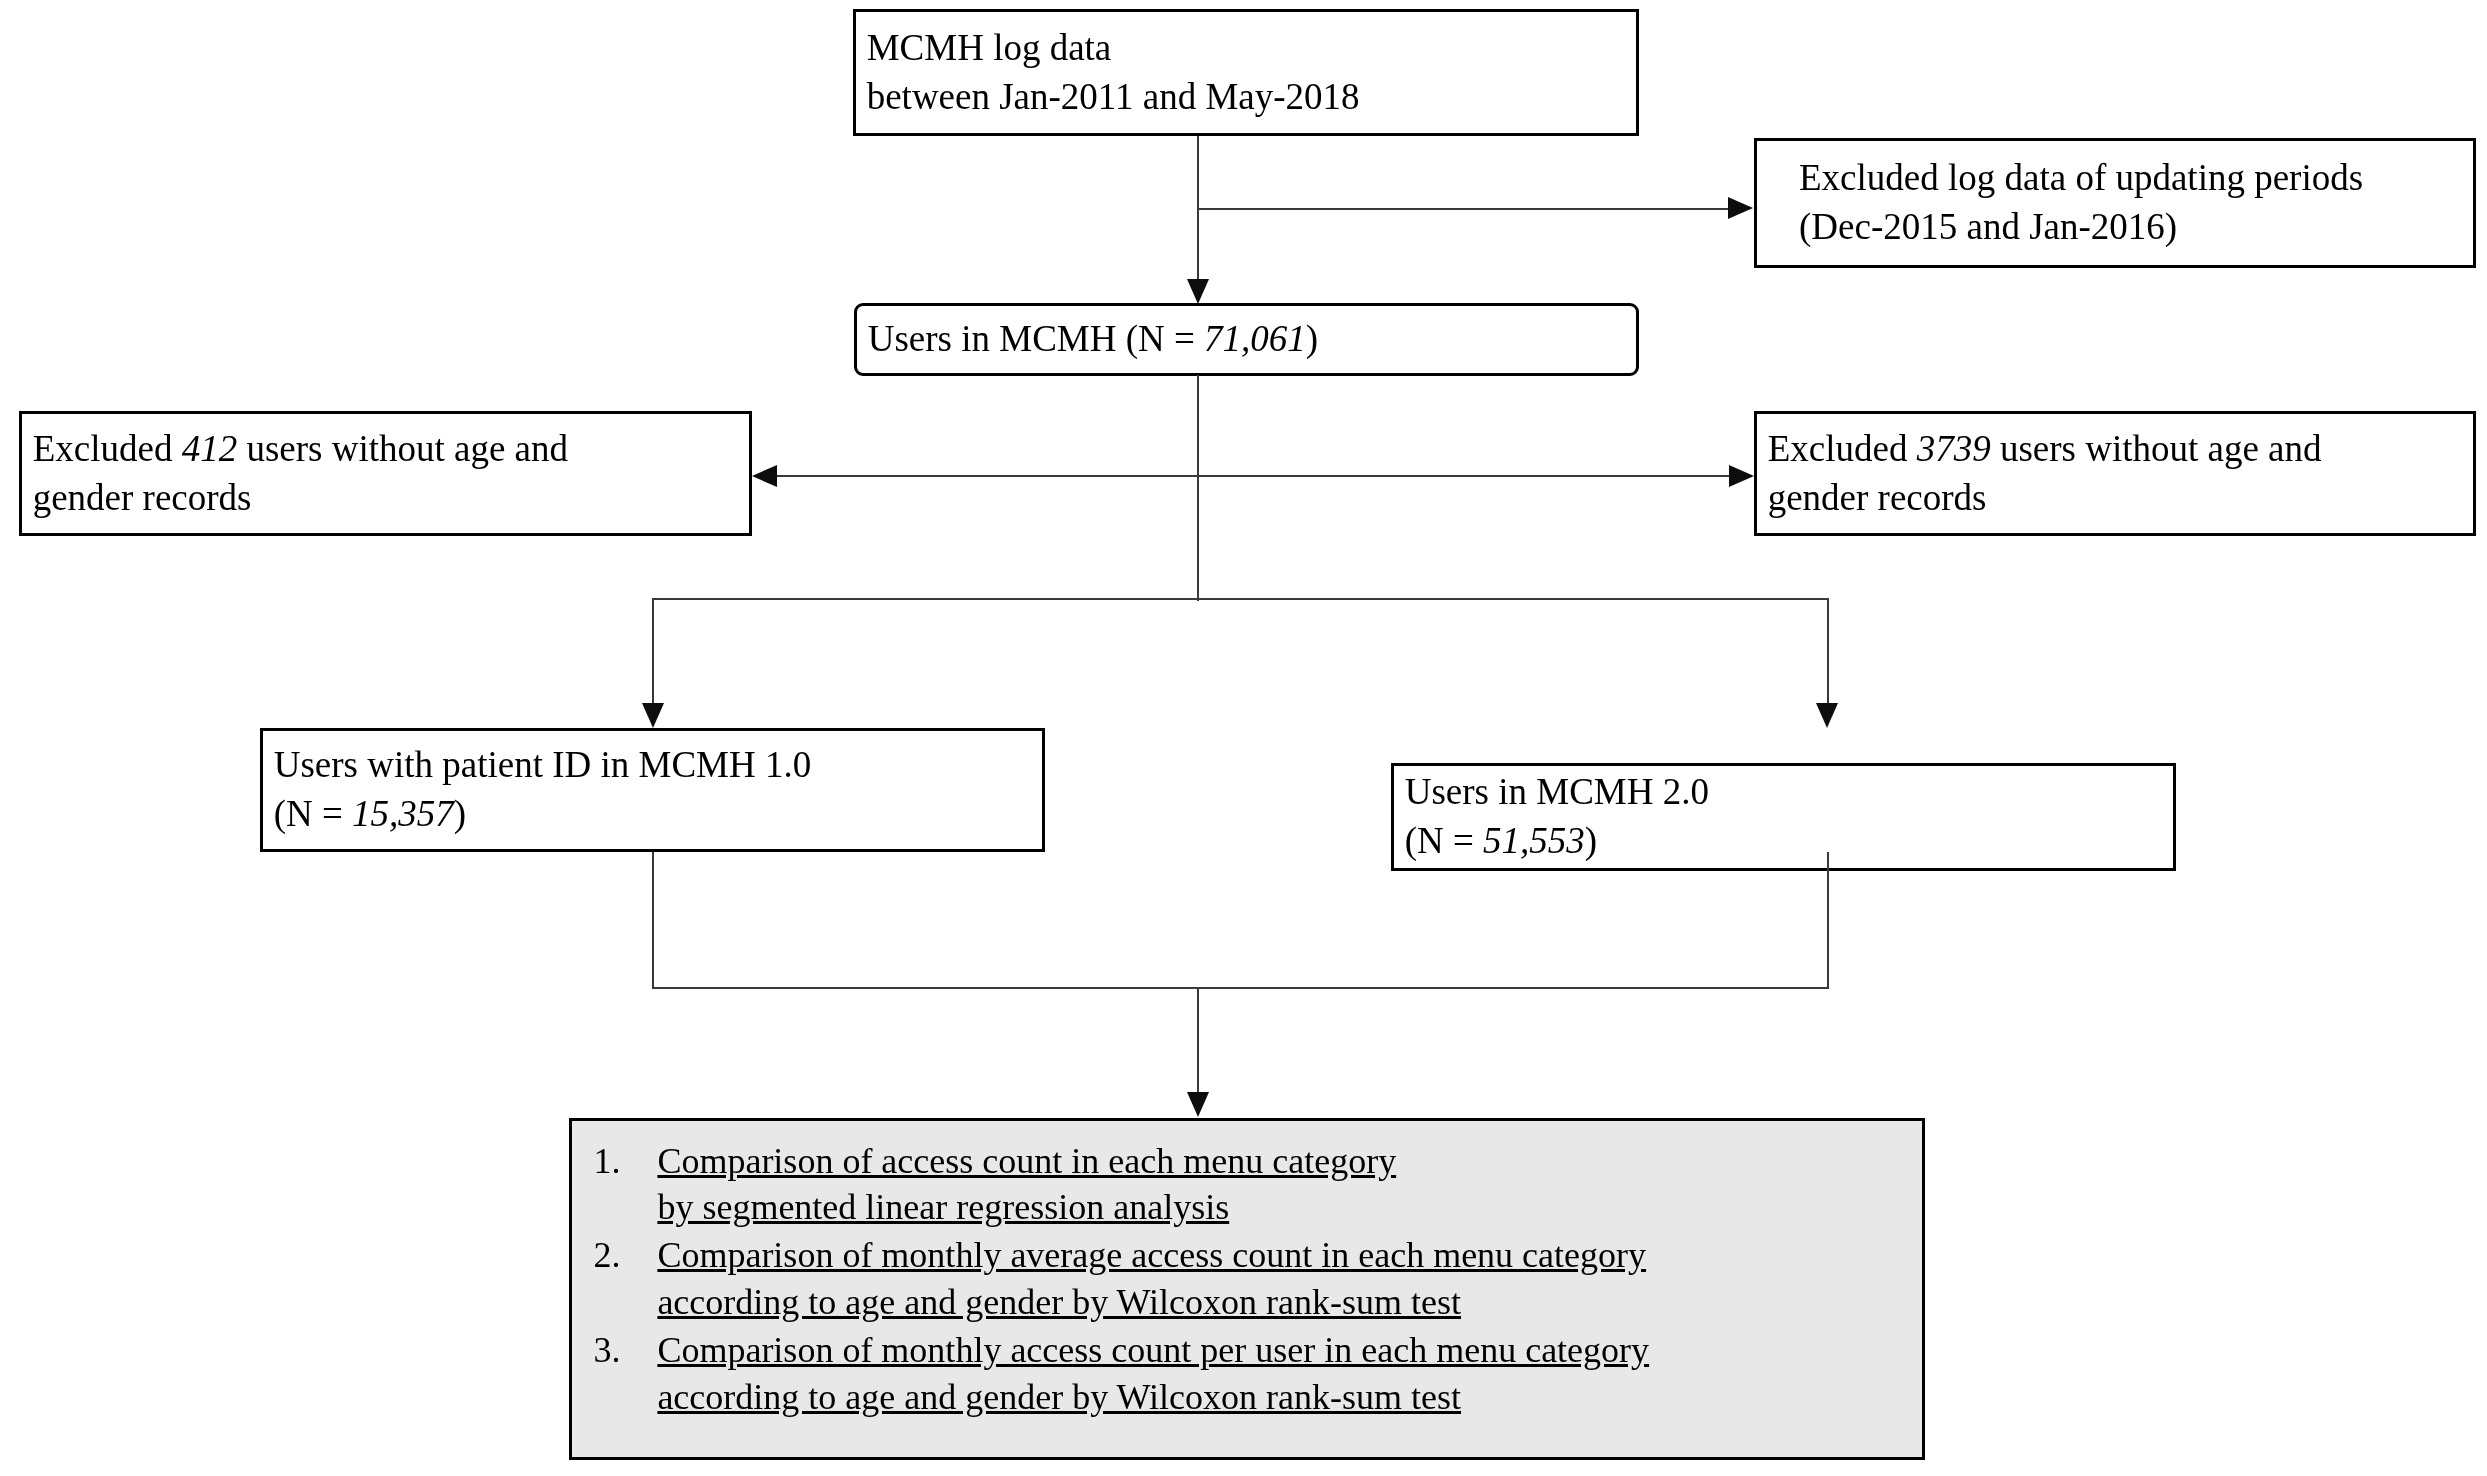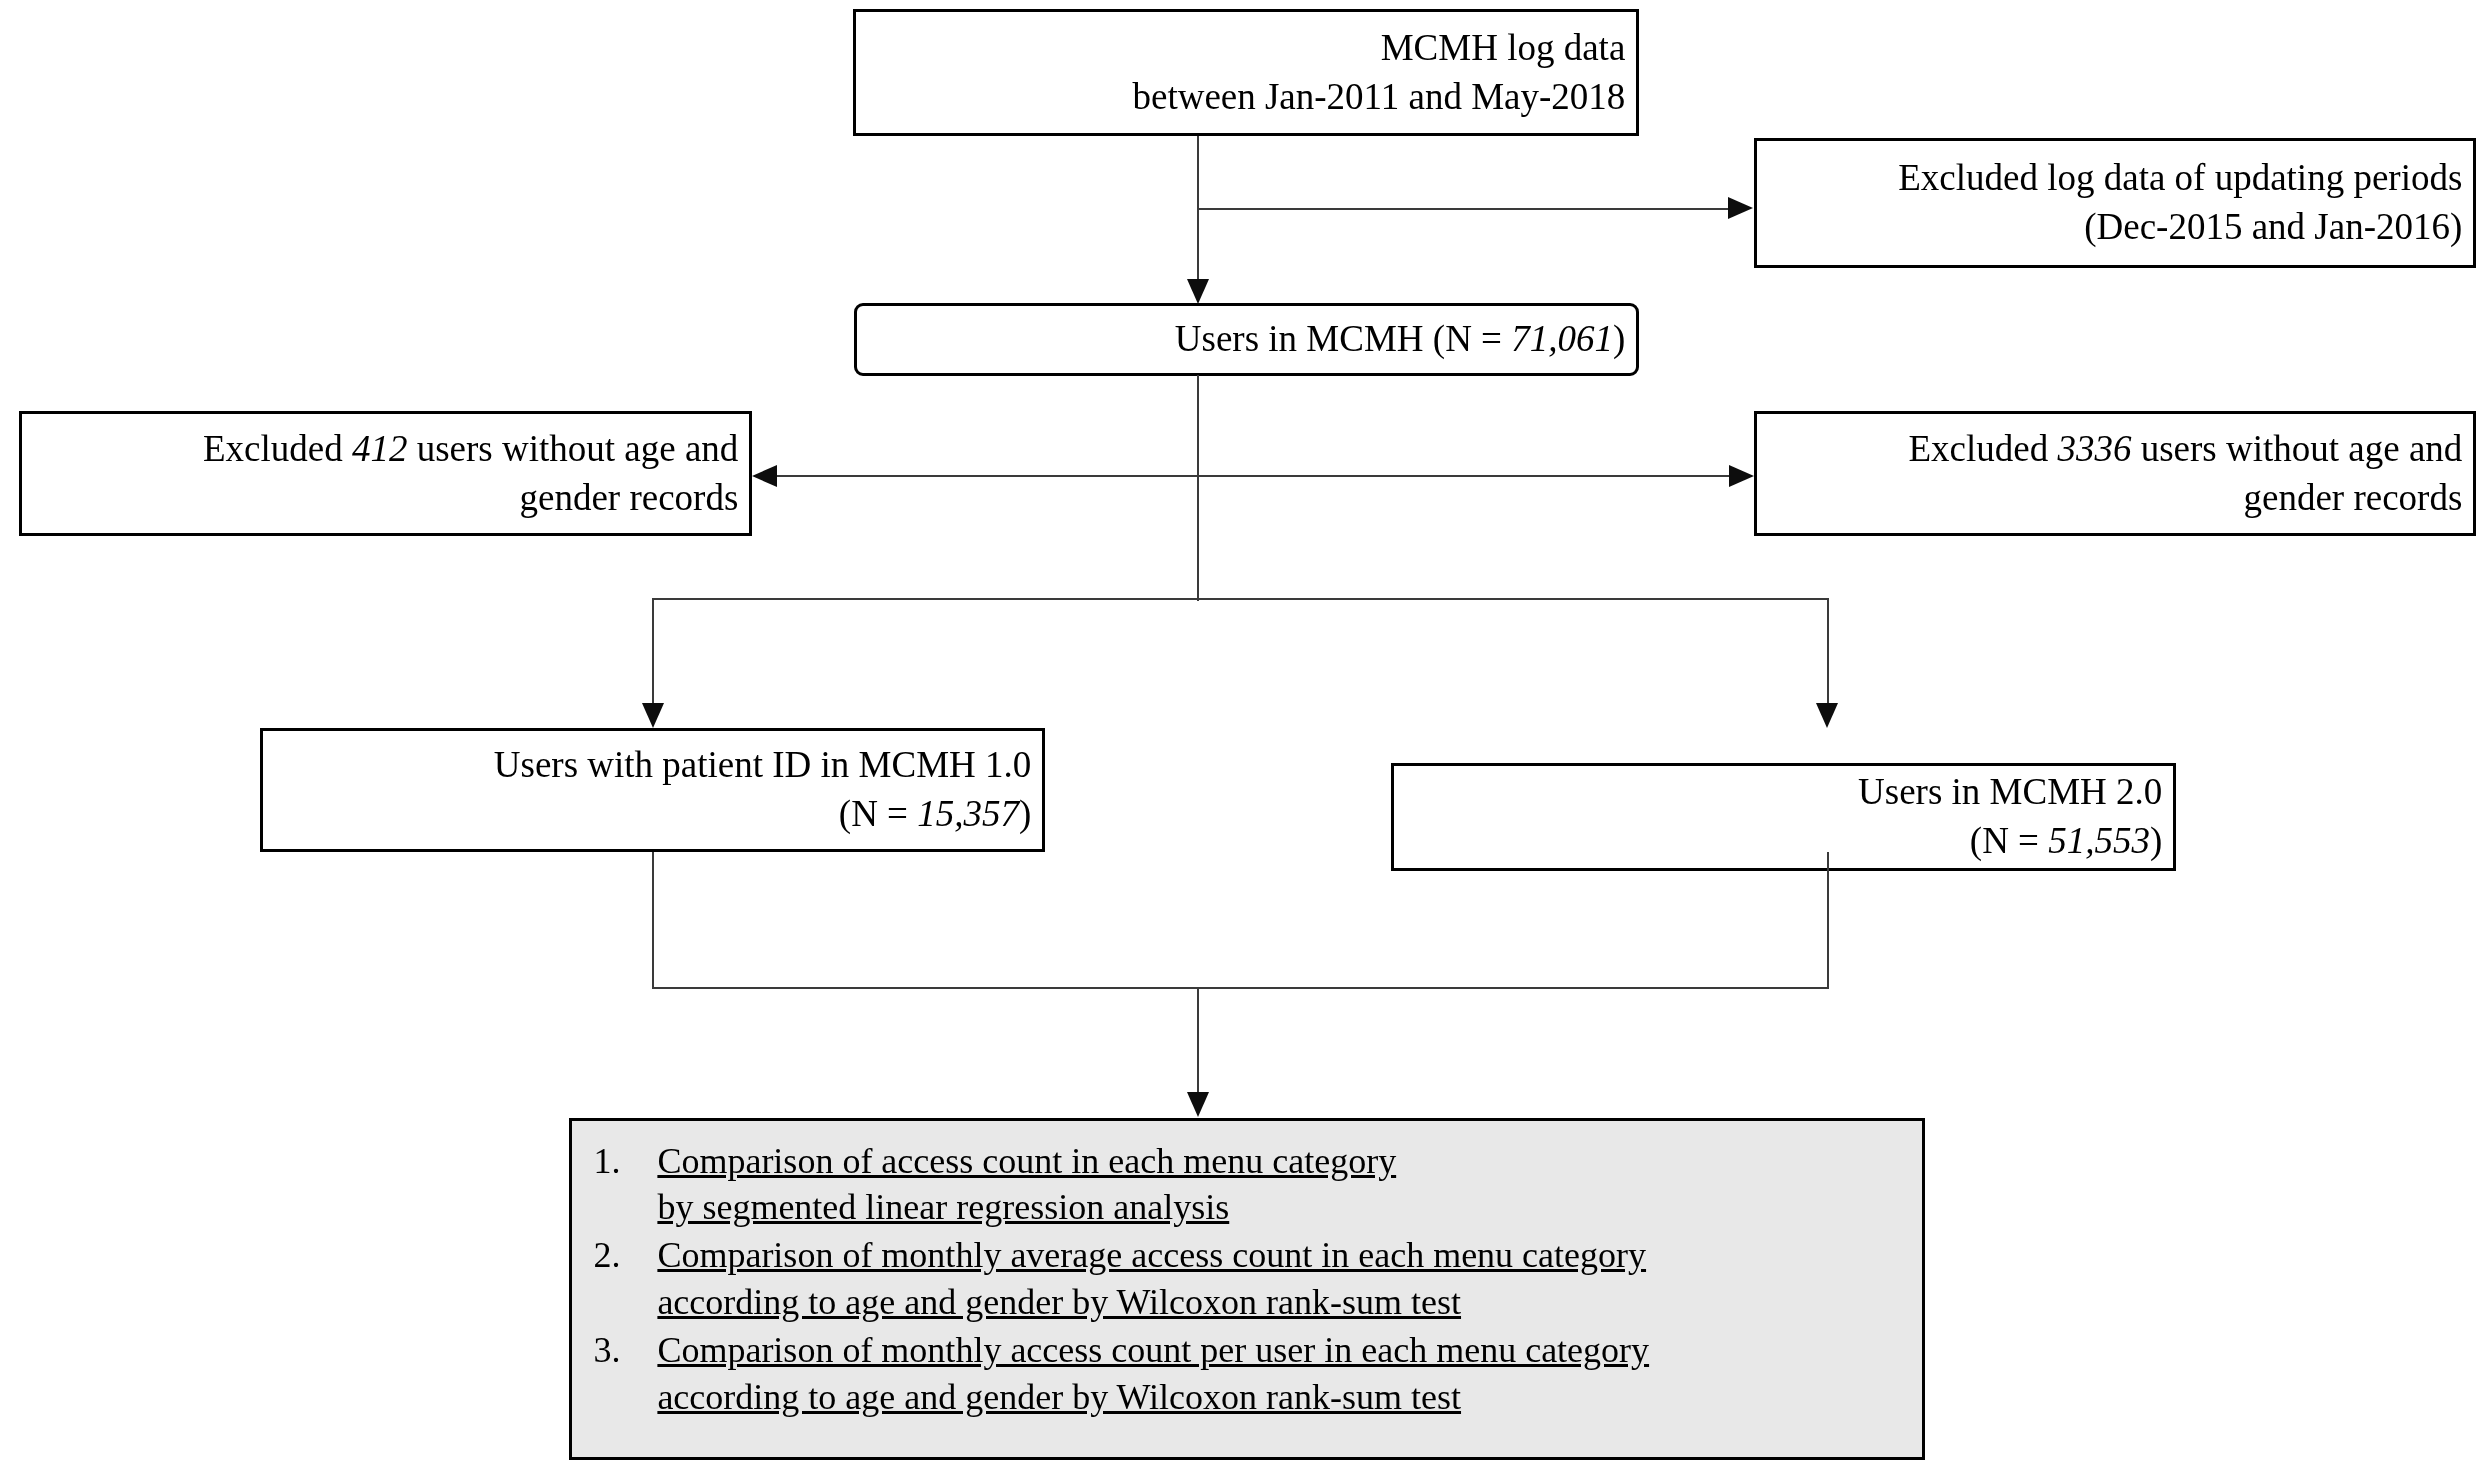--- a/index.html
+++ b/index.html
@@ -16,21 +16,21 @@
     overflow: hidden;
   }
   .box {
     position: absolute;
     box-sizing: border-box;
     border: 3px solid #000000;
     background: #ffffff;
     display: flex;
     align-items: center;
     justify-content: center;
-    text-align: right;
+    text-align: left;
     color: #000000;
     font-size: 37px;
     line-height: 1.32;
     padding: 3.6px 10.7px;
   }
   .box .inner {
     width: 100%;
   }
   .box .line {
     display: block;
@@ -132,21 +132,21 @@
 
   <div class="box" id="box-excl-412">
     <div class="inner">
       <span class="line"><span>Excluded </span><span class="num">412</span><span> users without age and</span></span>
       <span class="line">gender records</span>
     </div>
   </div>
 
   <div class="box" id="box-excl-3739">
     <div class="inner">
-      <span class="line"><span>Excluded </span><span class="num">3336</span><span> users without age and</span></span>
+      <span class="line"><span>Excluded </span><span class="num">3739</span><span> users without age and</span></span>
       <span class="line">gender records</span>
     </div>
   </div>
 
   <div class="box" id="box-mcmh1">
     <div class="inner">
       <span class="line">Users with patient ID in MCMH 1.0</span>
       <span class="line"><span>(N = </span><span class="num">15,357</span><span>)</span></span>
     </div>
   </div>

